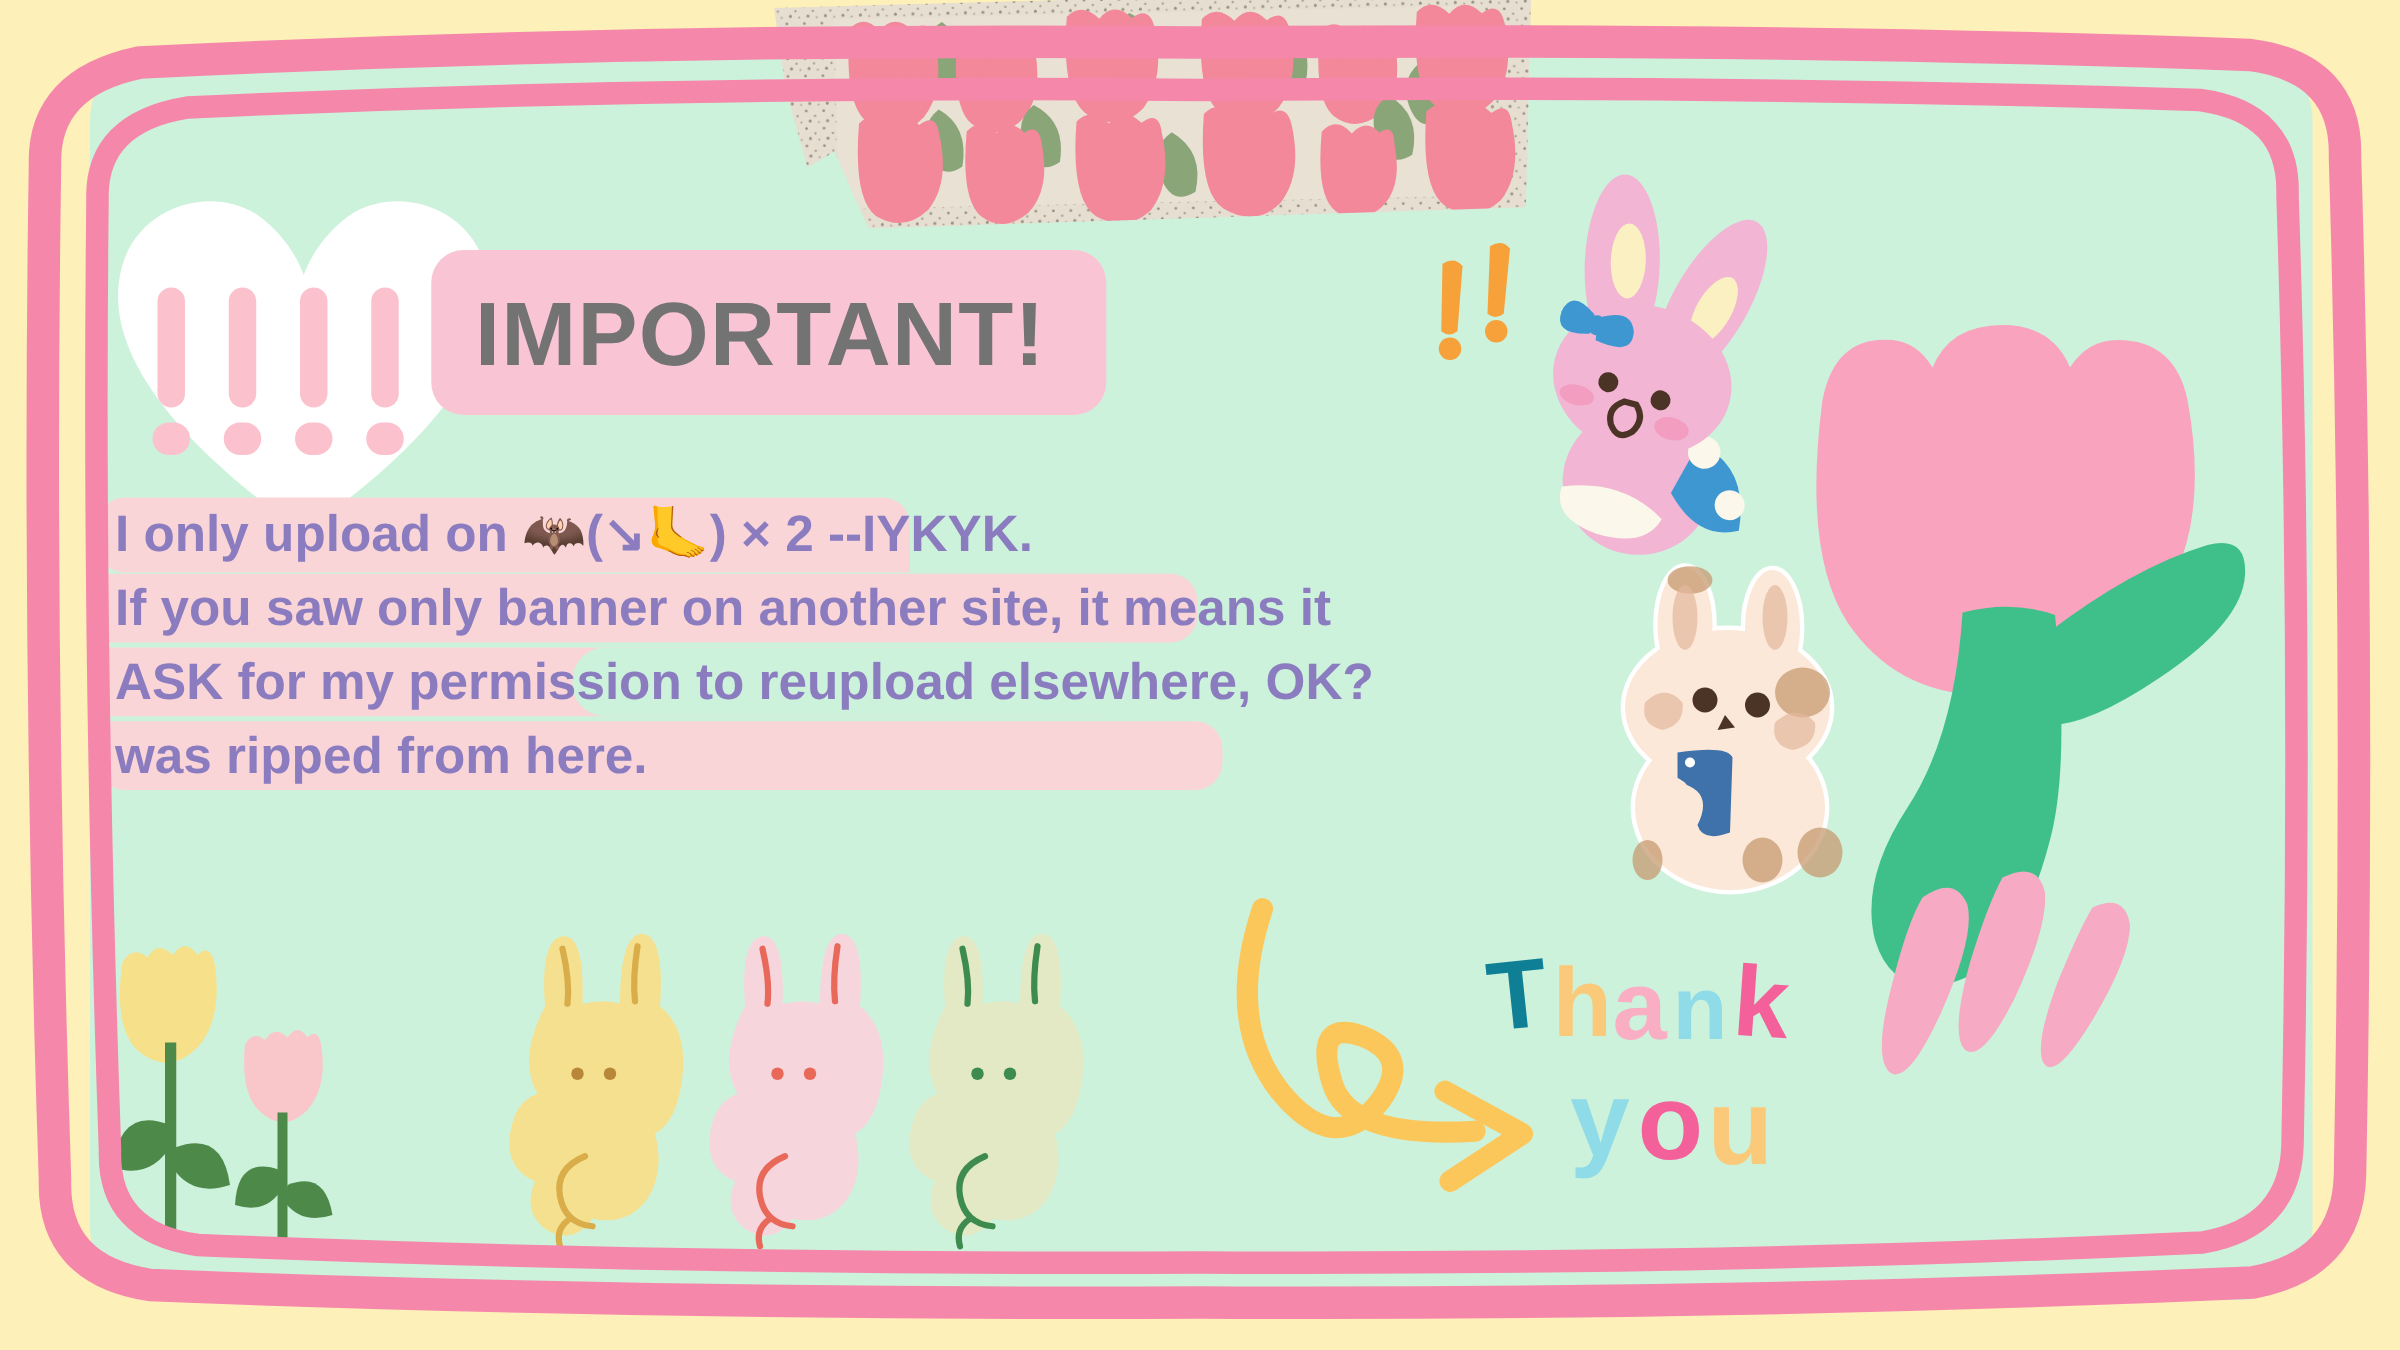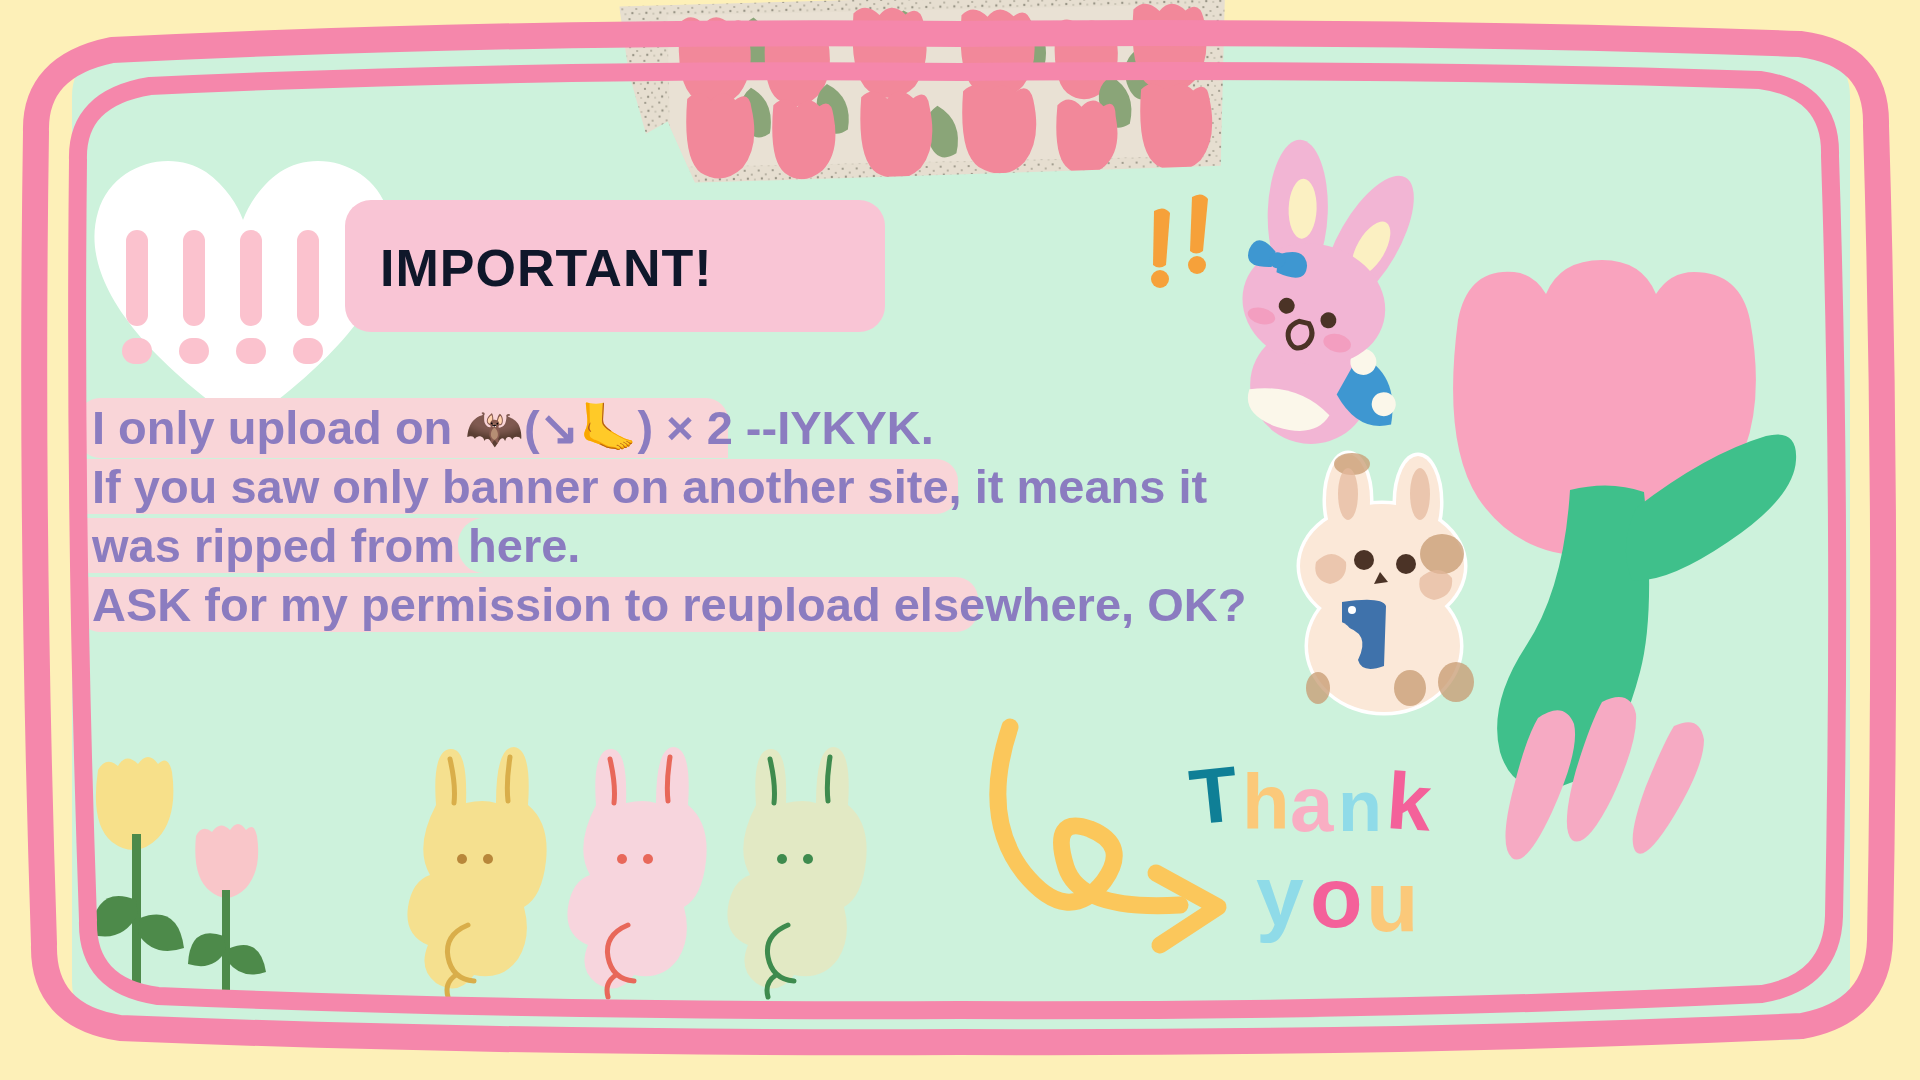--- a/index.html
+++ b/index.html
@@ -20,34 +20,34 @@
   .washi svg{display:block;}
 
   
   .heart{position:absolute;left:78px;top:148px;width:330px;height:280px;}
 
   
   .title-band{position:absolute;left:345px;top:200px;width:540px;height:132px;
               background:#f9c5d5;border-radius:26px;}
   .title-text{position:absolute;left:380px;top:210px;width:520px;height:115px;
      display:flex;align-items:center;
-     font-size:52px;font-weight:bold;color:#0f172a;letter-spacing:1px;
+     font-size:72px;font-weight:bold;color:#737373;letter-spacing:1px;
      font-family:"Liberation Sans", sans-serif;}
 
   
   .body-block{position:absolute;left:78px;top:398px;width:880px;height:200px;}
   .line-wrap{position:relative;height:59px;}
   .line-bg{position:absolute;left:0;top:2px;height:55px;background:#f9d5d8;}
   .line-wrap:nth-child(1) .line-bg{width:650px;border-radius:22px 22px 0 22px;top:0;height:60px;}
   .line-wrap:nth-child(2) .line-bg{width:880px;border-radius:0 22px 22px 0;}
   .line-wrap:nth-child(3) .line-bg{width:810px;border-radius:0 0 0 0;}
   .line-wrap:nth-child(3) .line-bg::after{content:"";position:absolute;right:0;top:0;width:430px;height:55px;background:#cdf2dc;border-radius:26px 0 0 26px;}
   .line-wrap:nth-child(4) .line-bg{width:900px;border-radius:0 22px 22px 22px;}
   .line-txt{position:absolute;left:14px;top:0;height:58px;display:flex;align-items:center;
-     font-size:47px;font-weight:bold;color:#8b7cc0;white-space:nowrap;z-index:3;}
+     font-size:41px;font-weight:bold;color:#8b7cc0;white-space:nowrap;z-index:3;}
 
   
   .deco{position:absolute;}
   .bunny-pink{left:1180px;top:155px;width:290px;height:305px;}
   .bunny-beige{left:1270px;top:450px;width:230px;height:270px;}
   .big-tulip{left:1430px;top:240px;width:420px;height:700px;}
   .tulips-small{left:90px;top:750px;width:250px;height:260px;}
   .gummy-row{left:400px;top:745px;width:560px;height:260px;}
   .arrow{left:980px;top:715px;width:320px;height:230px;}
   .thankyou{left:1190px;top:755px;width:320px;height:190px;}
@@ -138,25 +138,25 @@
     <div class="line-wrap">
       <div class="line-bg"></div>
       <div class="line-txt">I only upload on 🦇(↘🦶) × 2 --IYKYK.</div>
     </div>
     <div class="line-wrap">
       <div class="line-bg"></div>
       <div class="line-txt">If you saw only banner on another site, it means it</div>
     </div>
     <div class="line-wrap">
       <div class="line-bg"></div>
-      <div class="line-txt">was ripped from here.</div>
+      <div class="line-txt">ASK for my permission to reupload elsewhere, OK?</div>
     </div>
     <div class="line-wrap">
       <div class="line-bg"></div>
-      <div class="line-txt">ASK for my permission to reupload elsewhere, OK?</div>
+      <div class="line-txt">was ripped from here.</div>
     </div>
   </div>
 
   <div class="deco excl">
     <svg width="90" height="120" viewBox="0 0 90 120">
       <g fill="#f6a13a">
         <path d="M14,16 q10,-6 16,2 l-4,52 q-7,5 -13,0z"></path>
         <circle cx="20" cy="84" r="9"></circle>
         <path d="M52,2 q10,-6 16,2 l-5,52 q-7,5 -13,0z"></path>
         <circle cx="57" cy="70" r="9"></circle>

